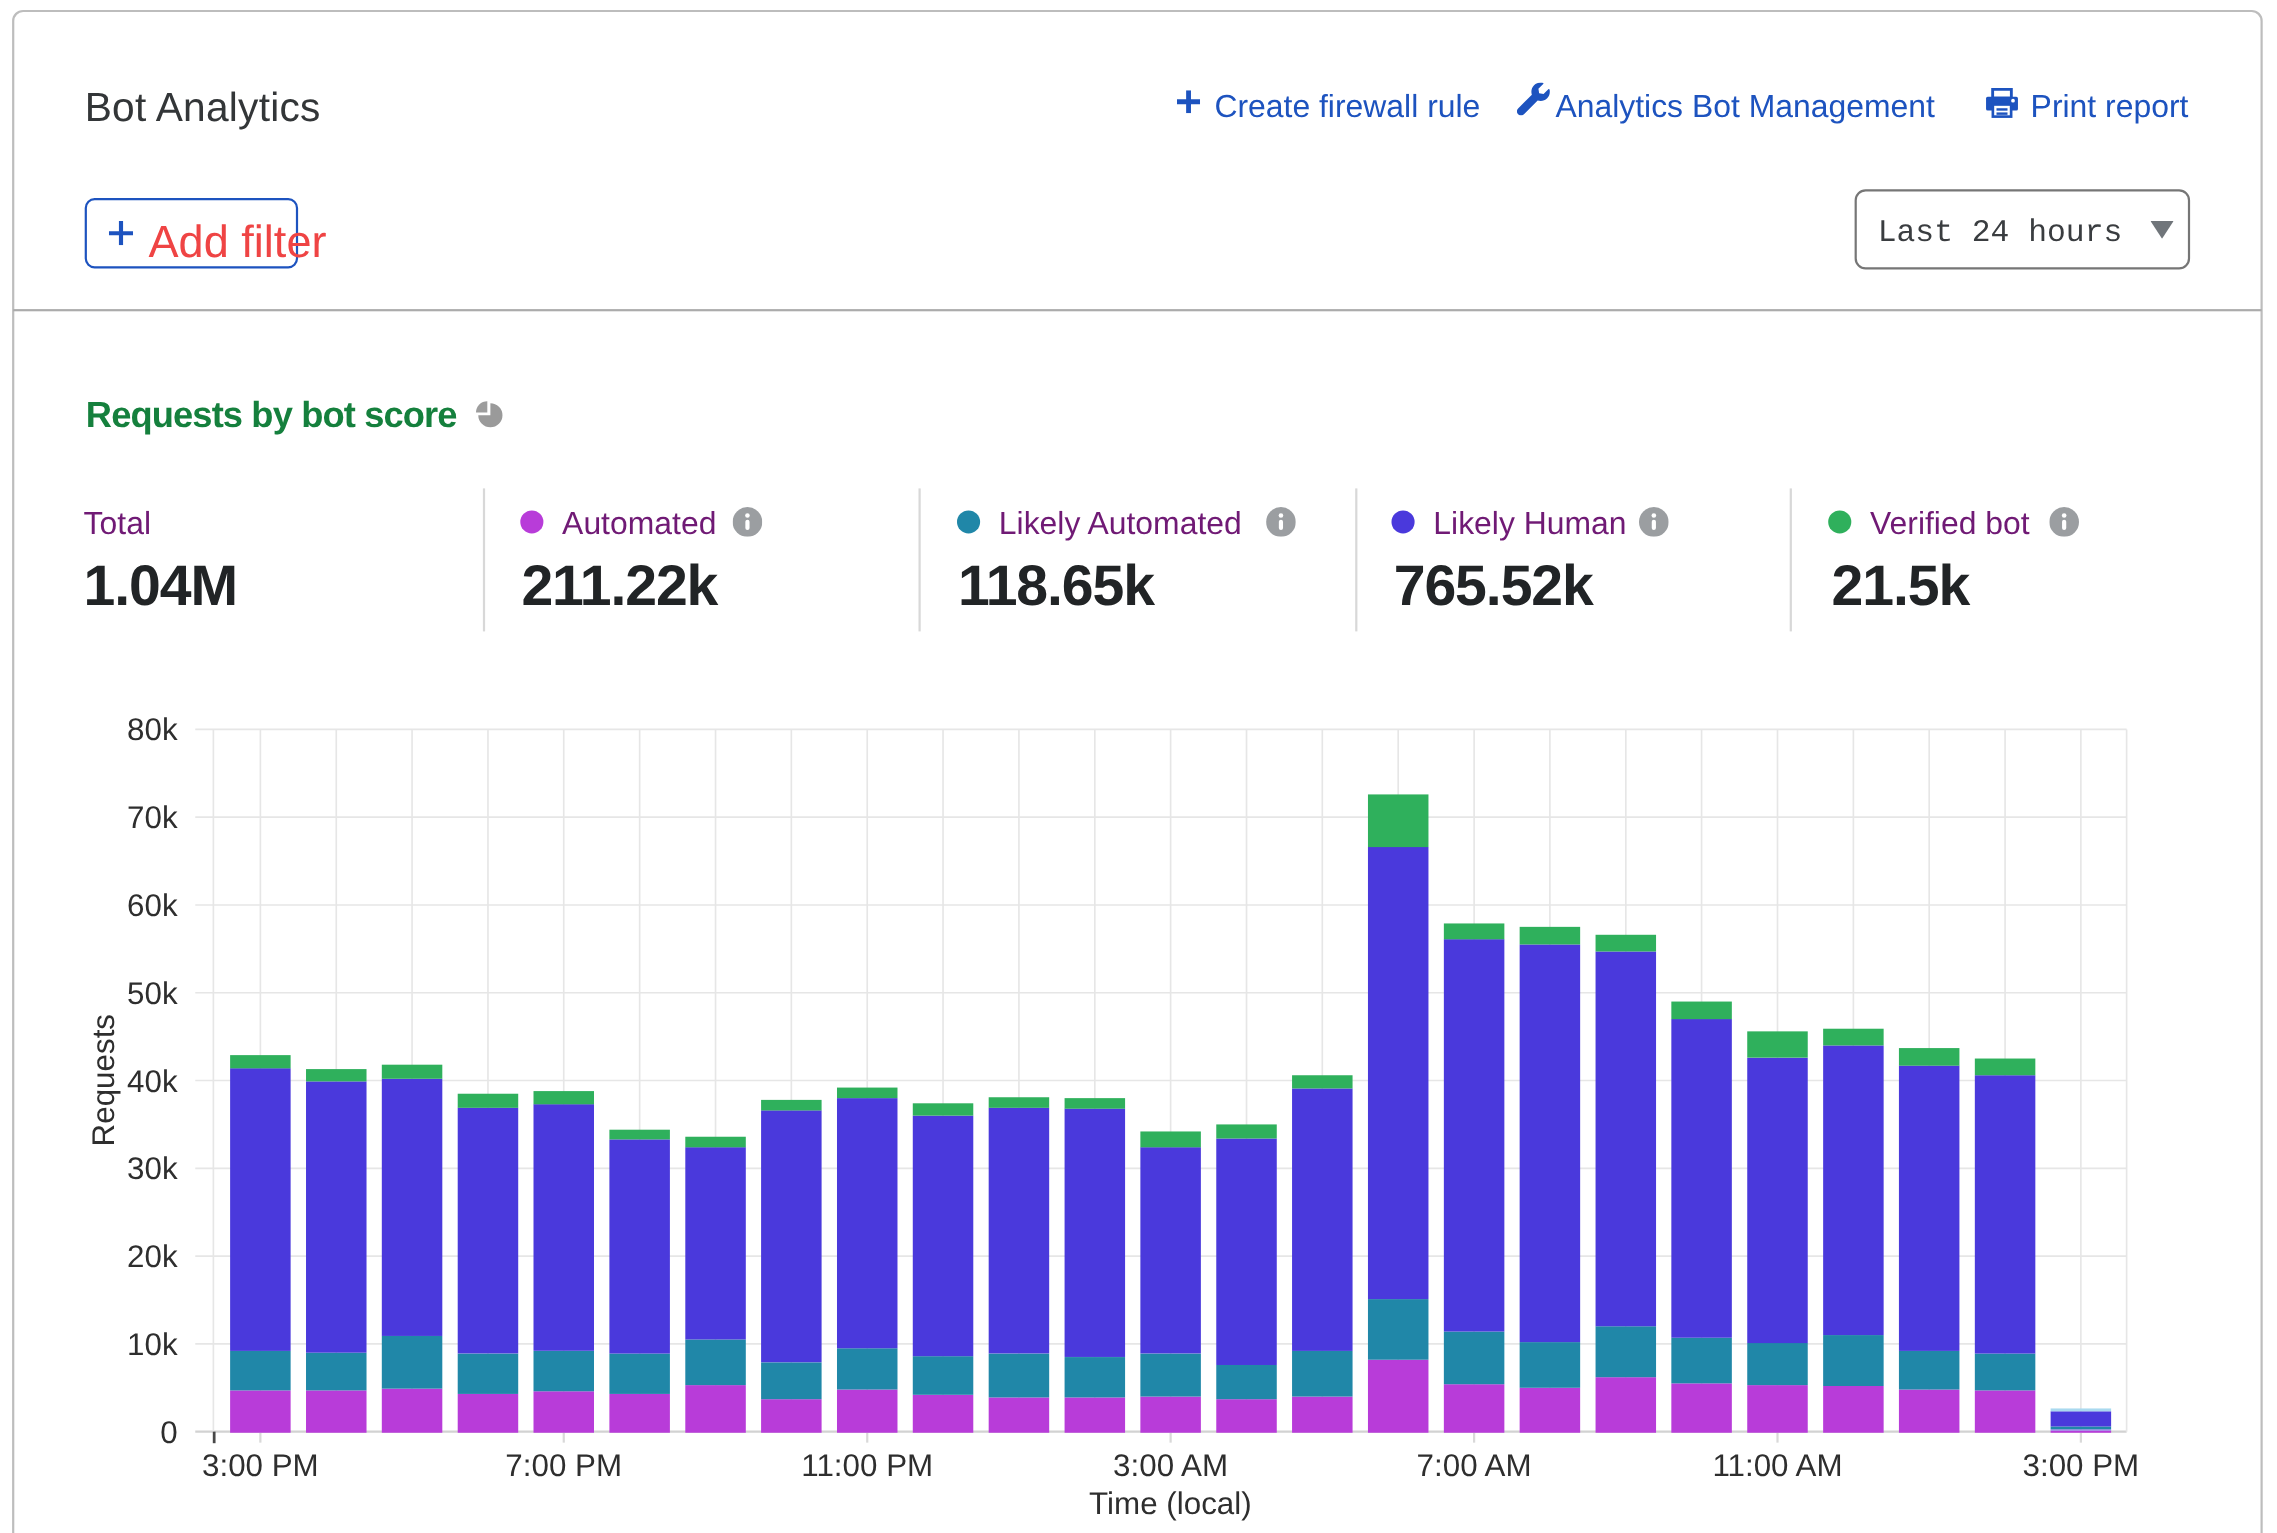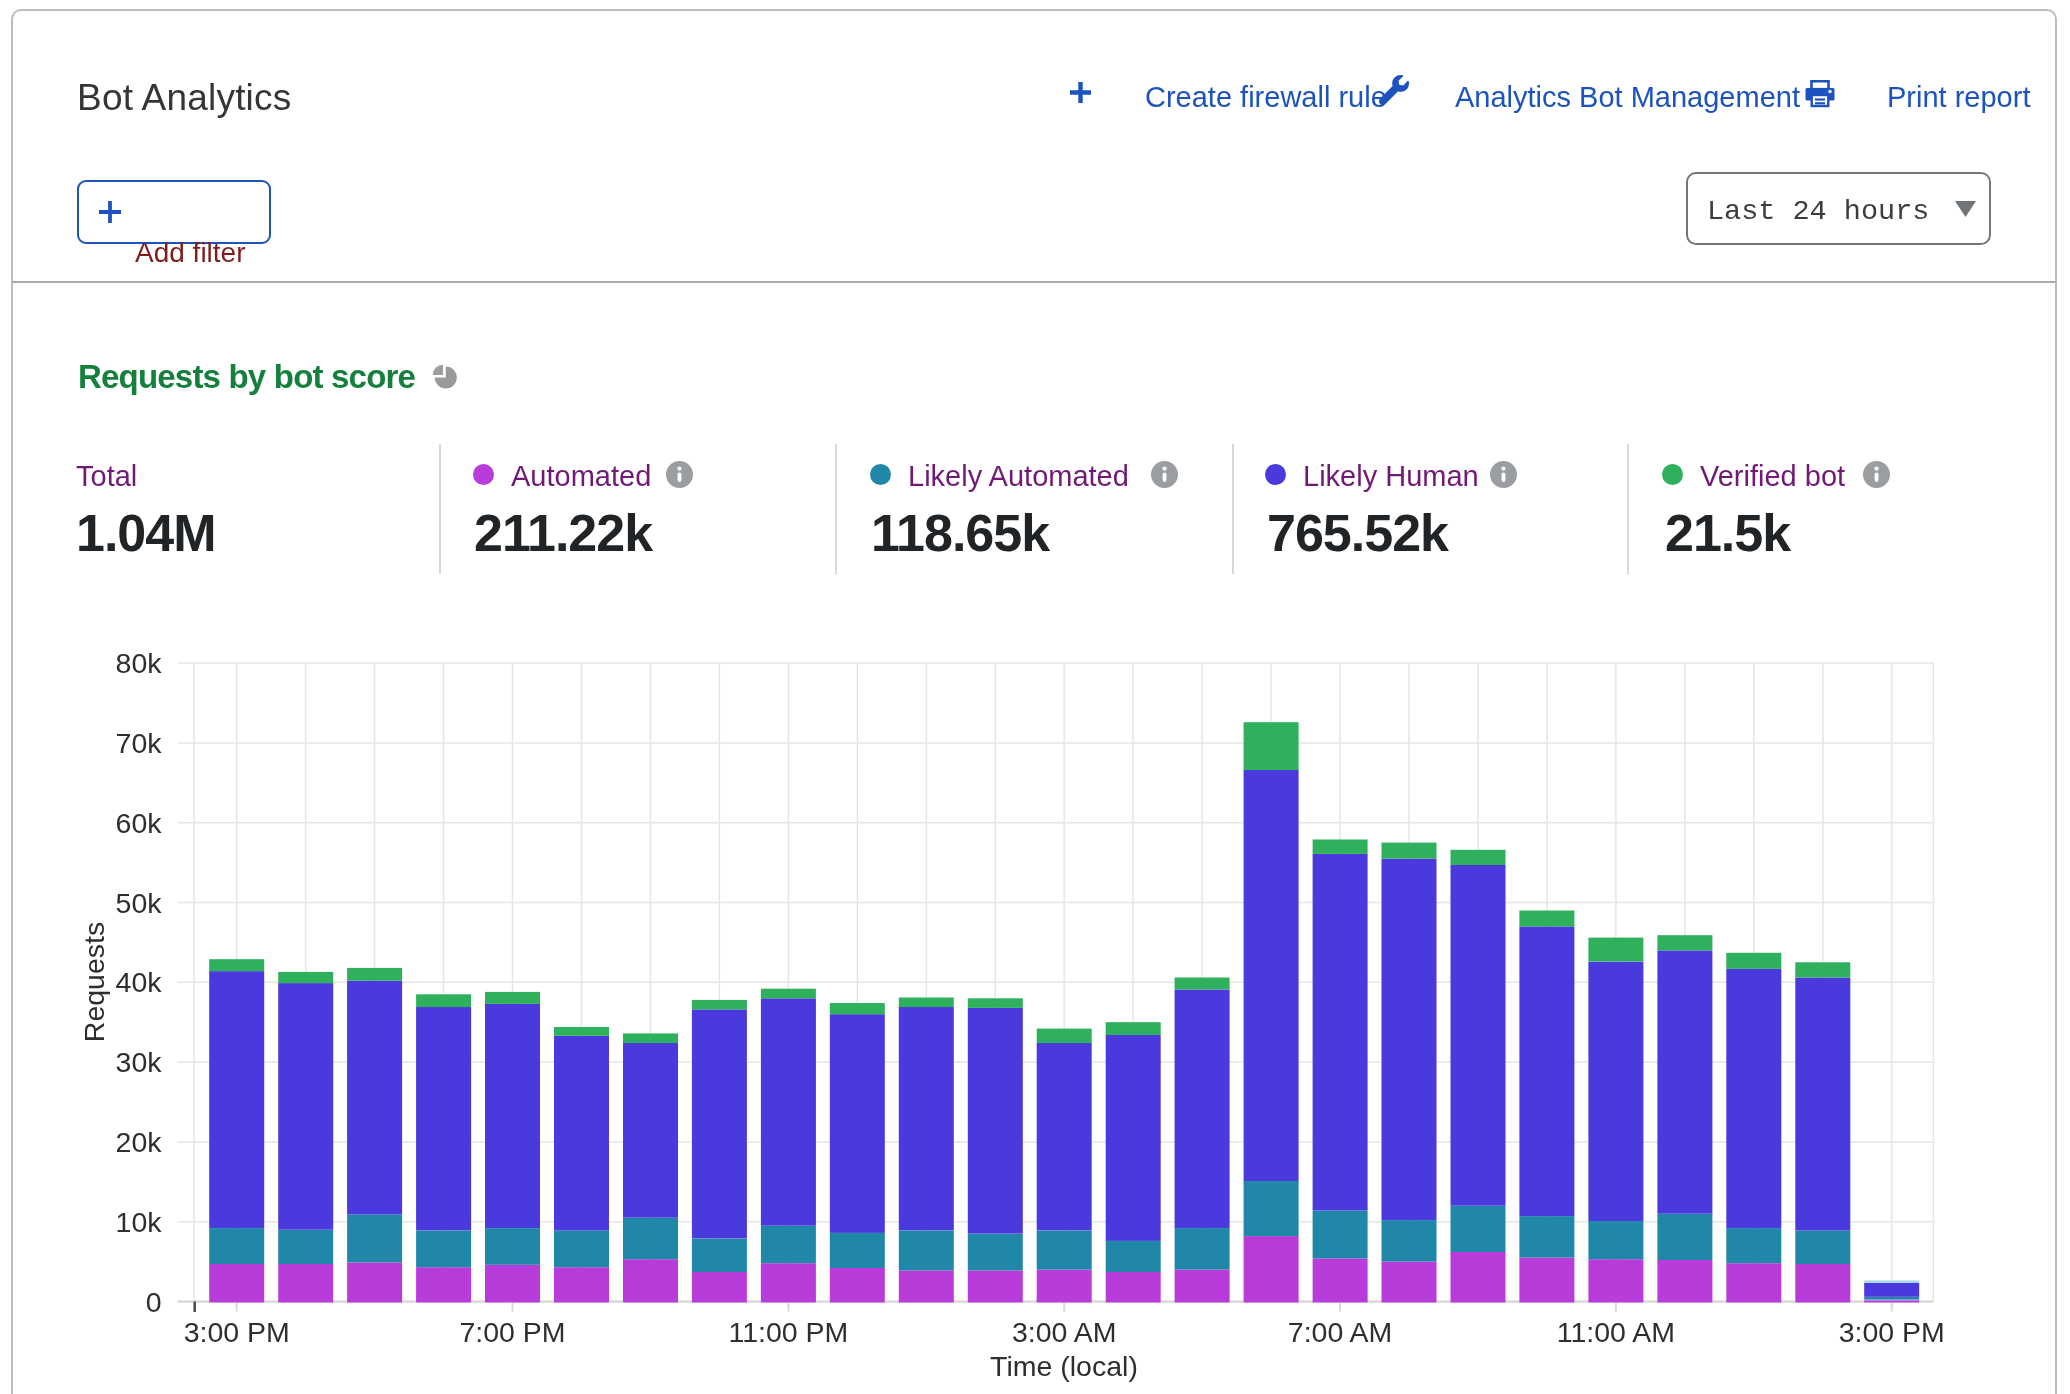--- a/index.html
+++ b/index.html
@@ -1,21 +1,21 @@
 <!DOCTYPE html>
 <html><head><meta charset="utf-8">
 <style>
 * { margin:0; padding:0; box-sizing:border-box; }
 html,body { width:2070px; height:1394px; background:#fff; font-family:"Liberation Sans", sans-serif; position:relative; overflow:hidden; }
 .card { position:absolute; left:11px; top:9px; width:2046px; height:1420px; border:2px solid #bdbdbd; border-radius:10px; }
 .hdivider { position:absolute; left:12px; top:281px; width:2044px; height:2px; background:#ababab; }
 .title { position:absolute; left:77px; top:77px; font-size:37px; font-weight:400; color:#333638; letter-spacing:0.2px; }
-.link { position:absolute; top:81px; font-size:29px; color:#1d53bf;margin-left:41px; }
+.link { position:absolute; top:81px; font-size:29px; color:#1d53bf; }
 .btn { position:absolute; left:77px; top:180px; width:194px; height:64px; border:2.5px solid #1d53bf; border-radius:9px; }
-.btntext { position:absolute; left:135px; top:197px; font-size:28px; color:#7f1d1d;margin-top:40px; }
+.btntext { position:absolute; left:135px; top:197px; font-size:41px; color:#ef4444; }
 .select { position:absolute; left:1686px; top:172px; width:305px; height:73px; border:2px solid #767676; border-radius:10px; }
 .seltext { position:absolute; left:1707px; top:195px; font-size:28.5px; color:#3a3d40;font-family:Liberation Mono, monospace; }
 .h2 { position:absolute; left:78px; top:358px; font-size:33px; font-weight:700; color:#15803d; letter-spacing:-0.8px; }
 .slabel { position:absolute; top:460px; font-size:29px; color:#701a75; }
 .snum { position:absolute; top:503px; font-size:52px; font-weight:700; color:#212426; letter-spacing:-1px; }
 .dot { position:absolute; top:464px; width:21px; height:21px; border-radius:50%; }
 .vdiv { position:absolute; top:444px; width:2px; height:130px; background:#d8d8d8; }
 .tick { font-size:28.5px; fill:#2e2e2e; font-family:"Liberation Sans", sans-serif; }
 .chart { position:absolute; left:0; top:0; }
 </style></head>

